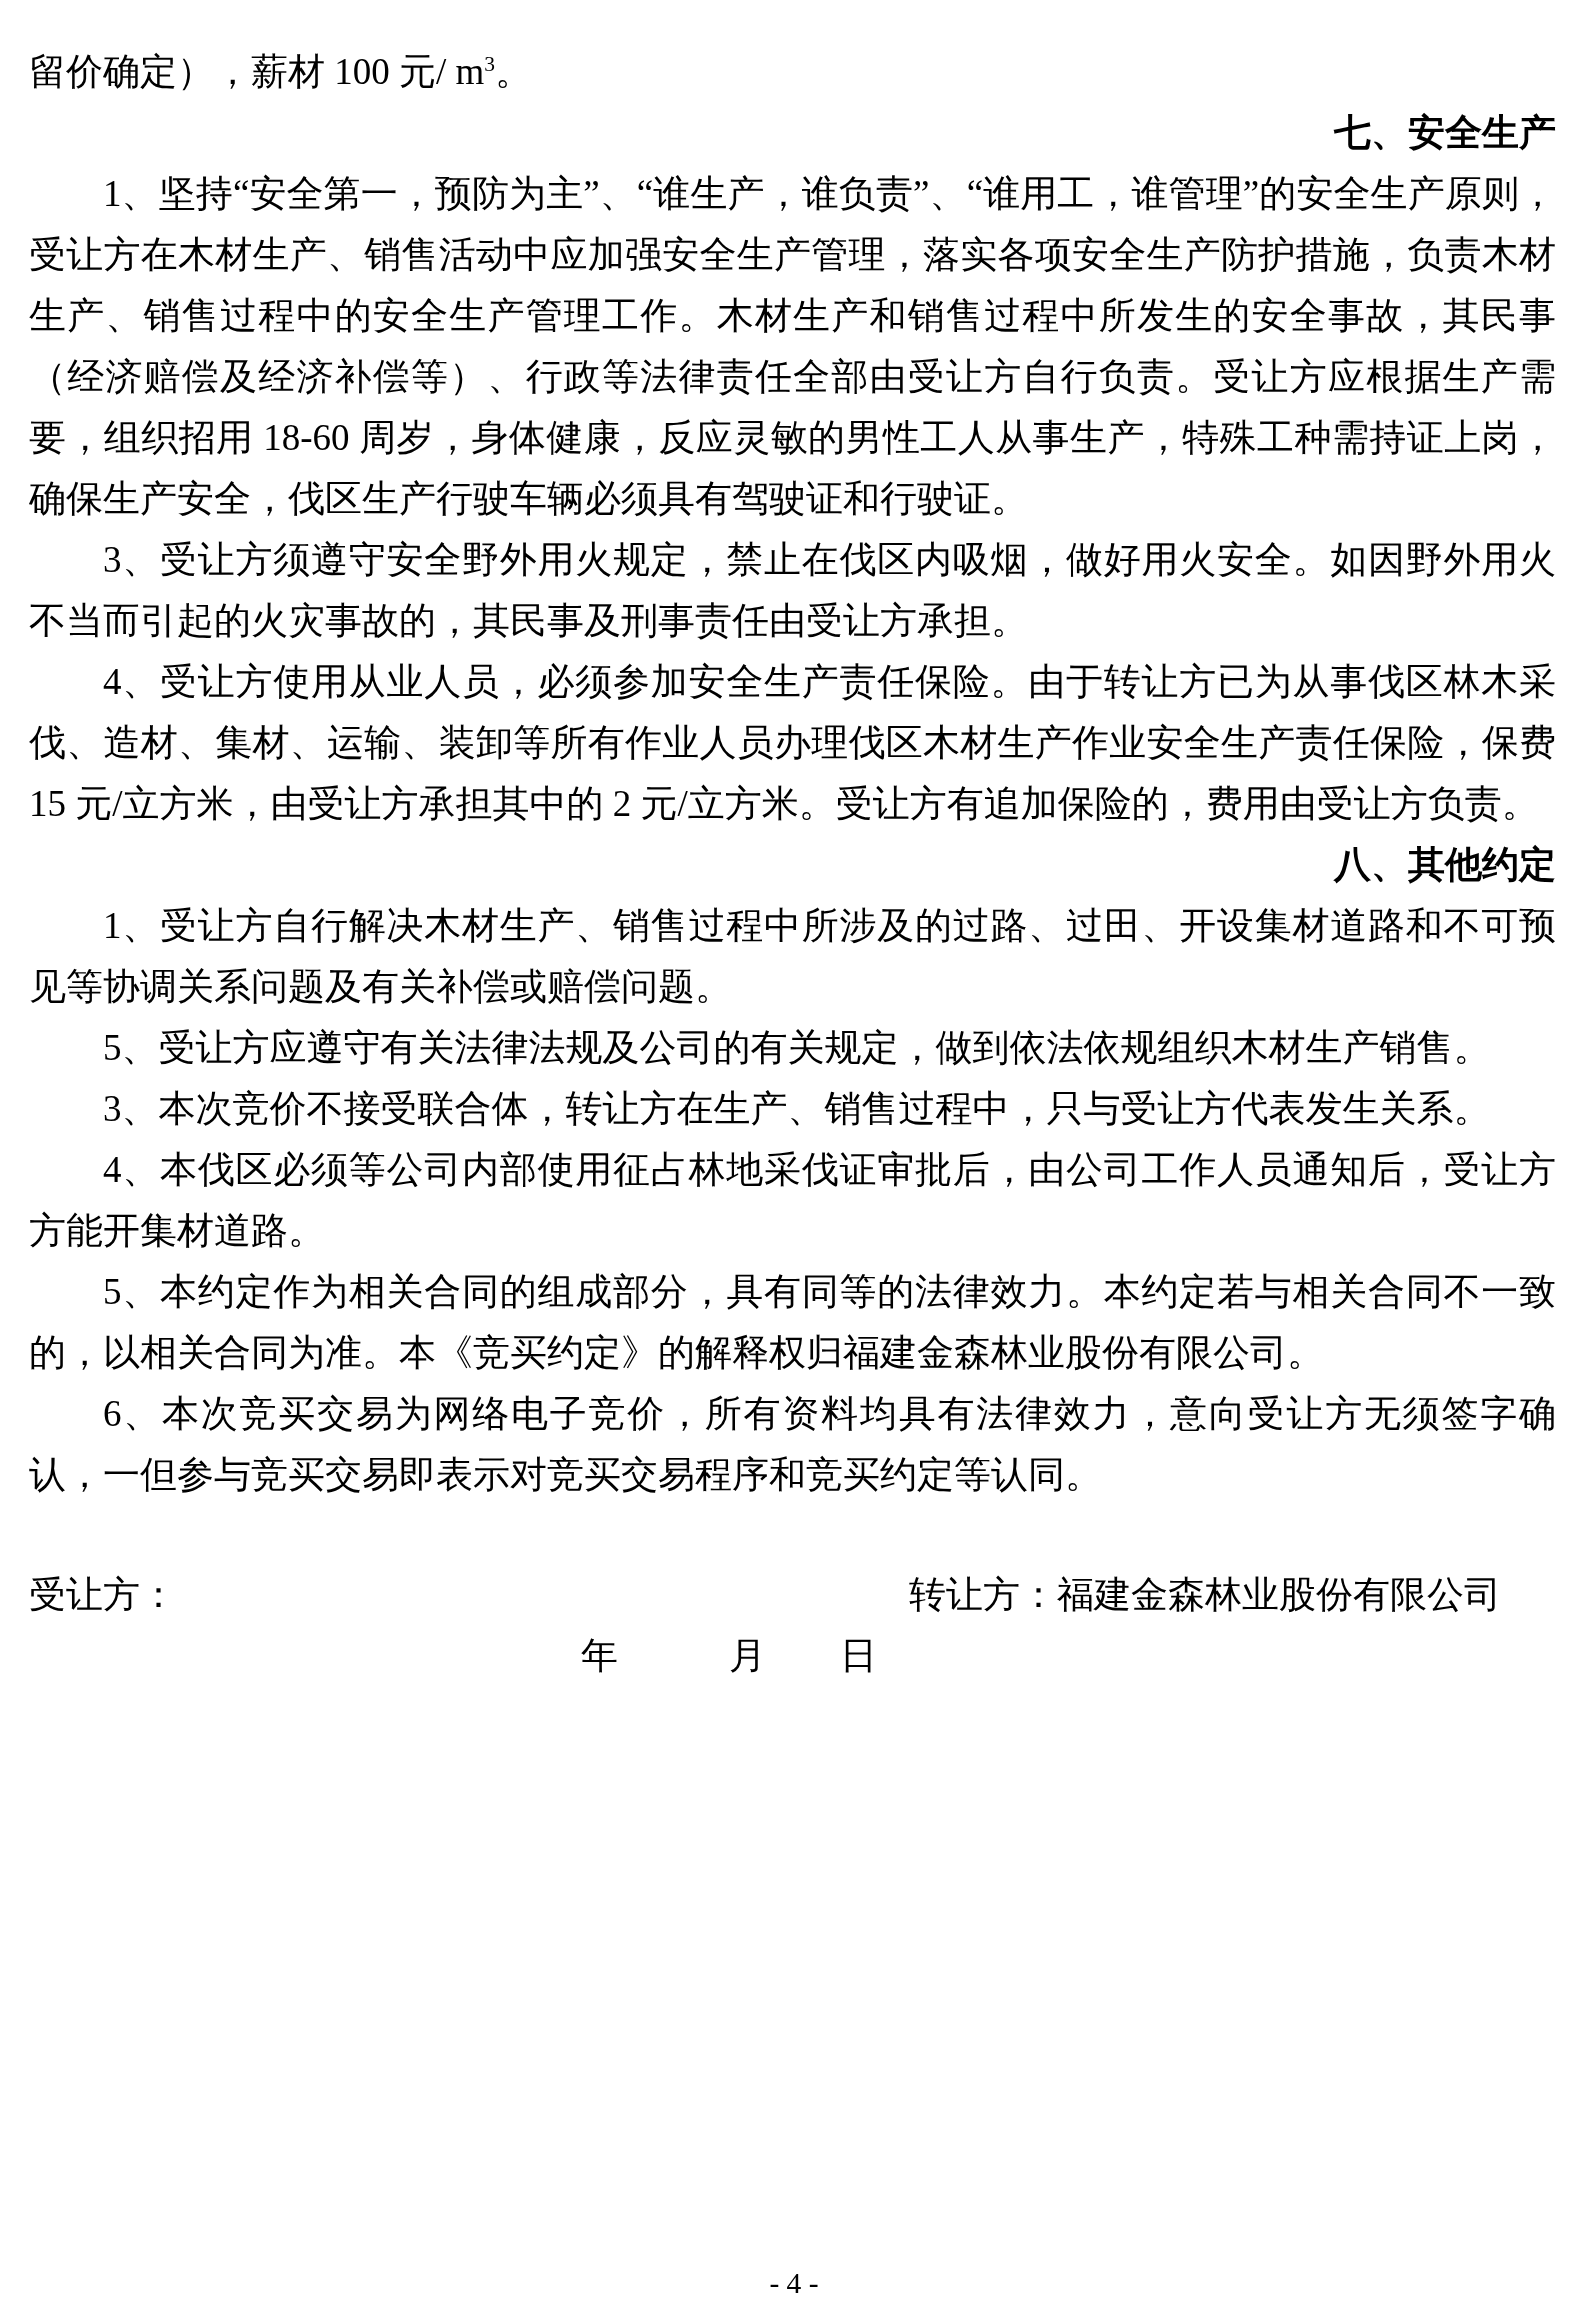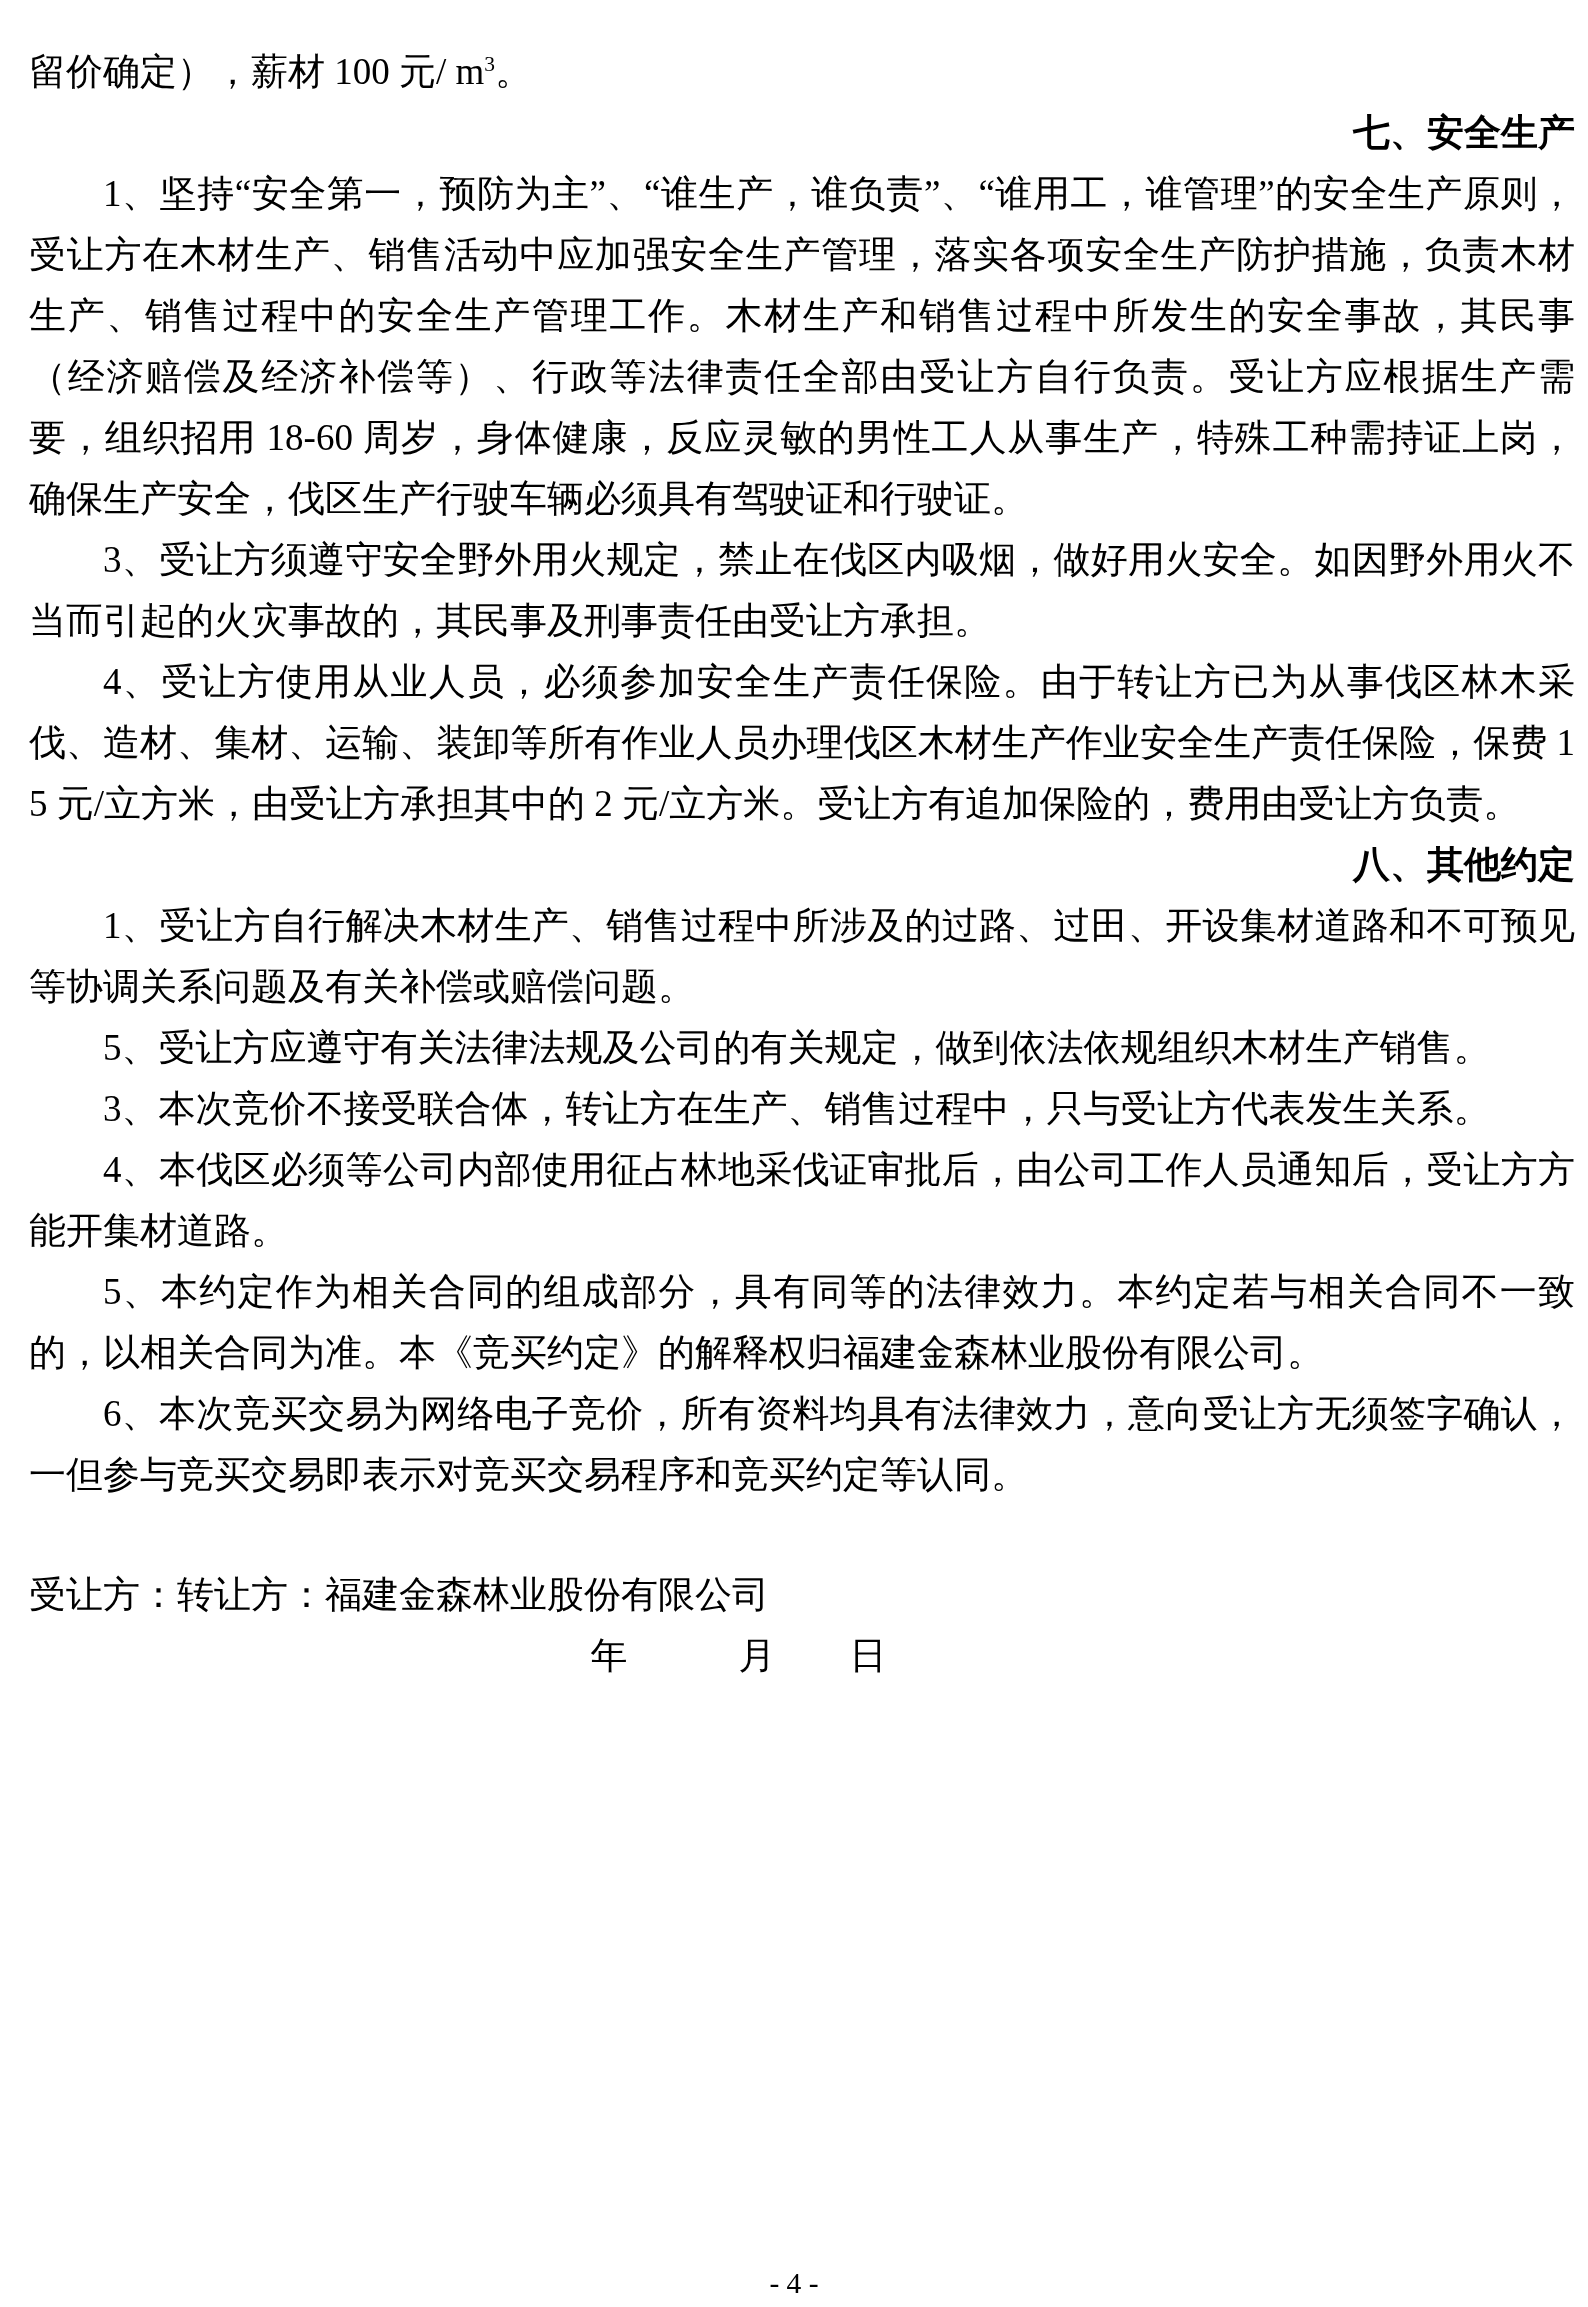--- a/index.html
+++ b/index.html
@@ -12,21 +12,21 @@
     width: 1588px;
     height: 2307px;
     background: #ffffff;
     color: #000000;
     font-family: "Liberation Serif", "DejaVu Serif", serif;
     font-size: 37px;
     line-height: 61px;
     overflow: hidden;
   }
   .content {
-    padding: 41px 13px 0 29px;
+    padding: 41px 32px 0 29px;
     text-align: justify;
     word-break: break-all;
   }
   .content p {
     margin: 0;
     text-indent: 2em;
   }
   .content p.no-indent {
     text-indent: 0;
   }
@@ -39,20 +39,21 @@
     font-family: "Liberation Sans", "DejaVu Sans", sans-serif;
     text-align: right;
   }
   sup.cubed {
     font-size: 0.58em;
     line-height: 0;
     vertical-align: super;
   }
   .signature-row {
     display: flex;
+    justify-content: space-between;
     margin-top: 59px;
     padding-right: 55px;
     text-indent: 0;
   }
   .signature-row span {
     text-indent: 0;
   }
   .date-line {
     text-align: center;
     padding-right: 127px;

